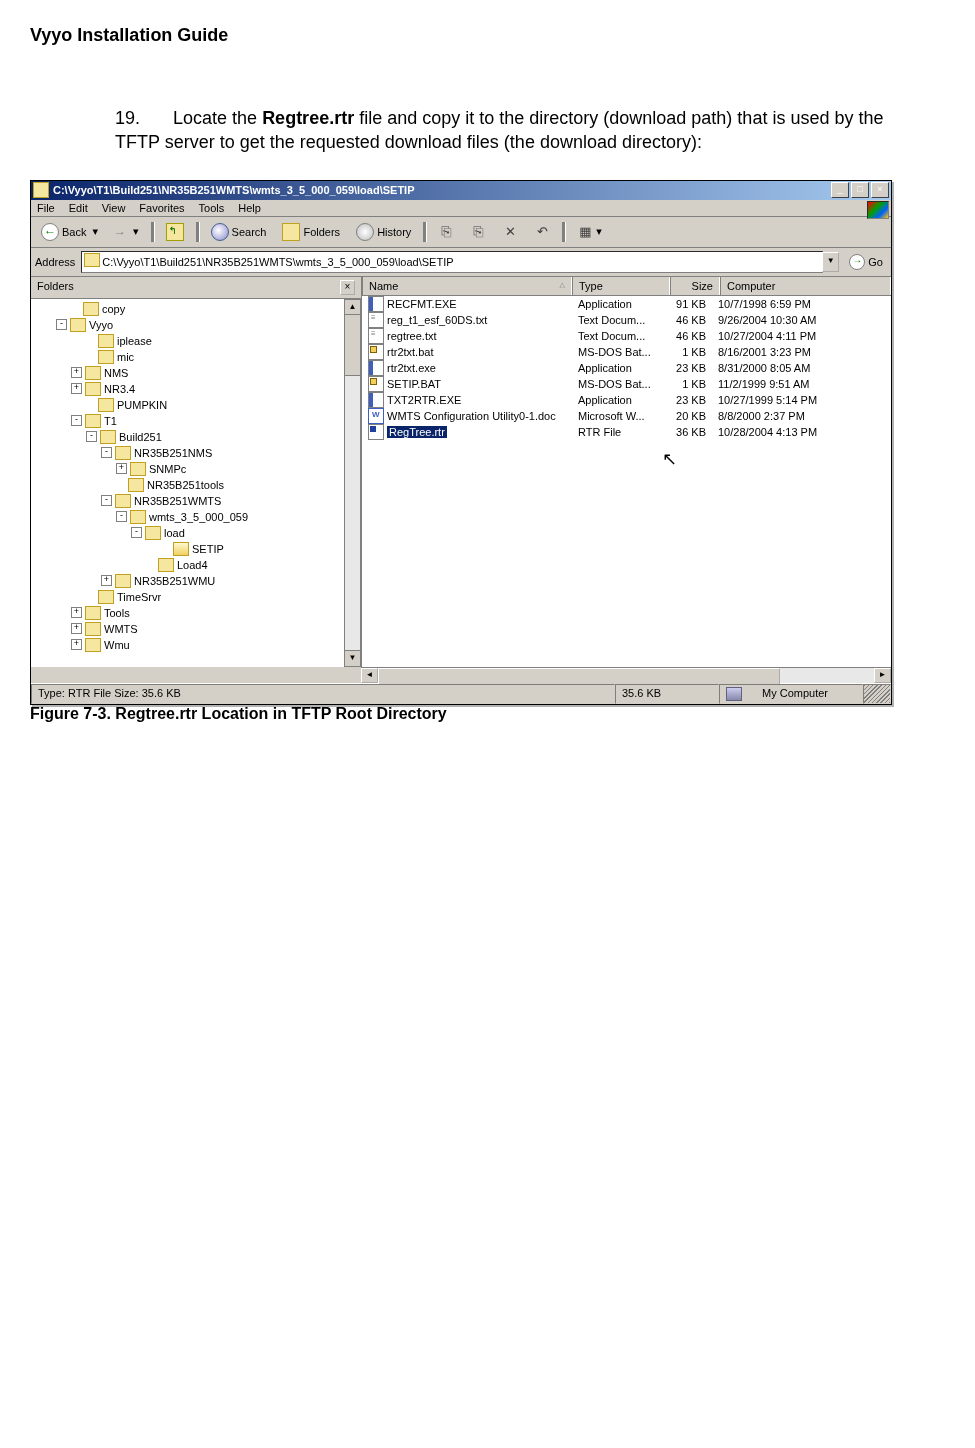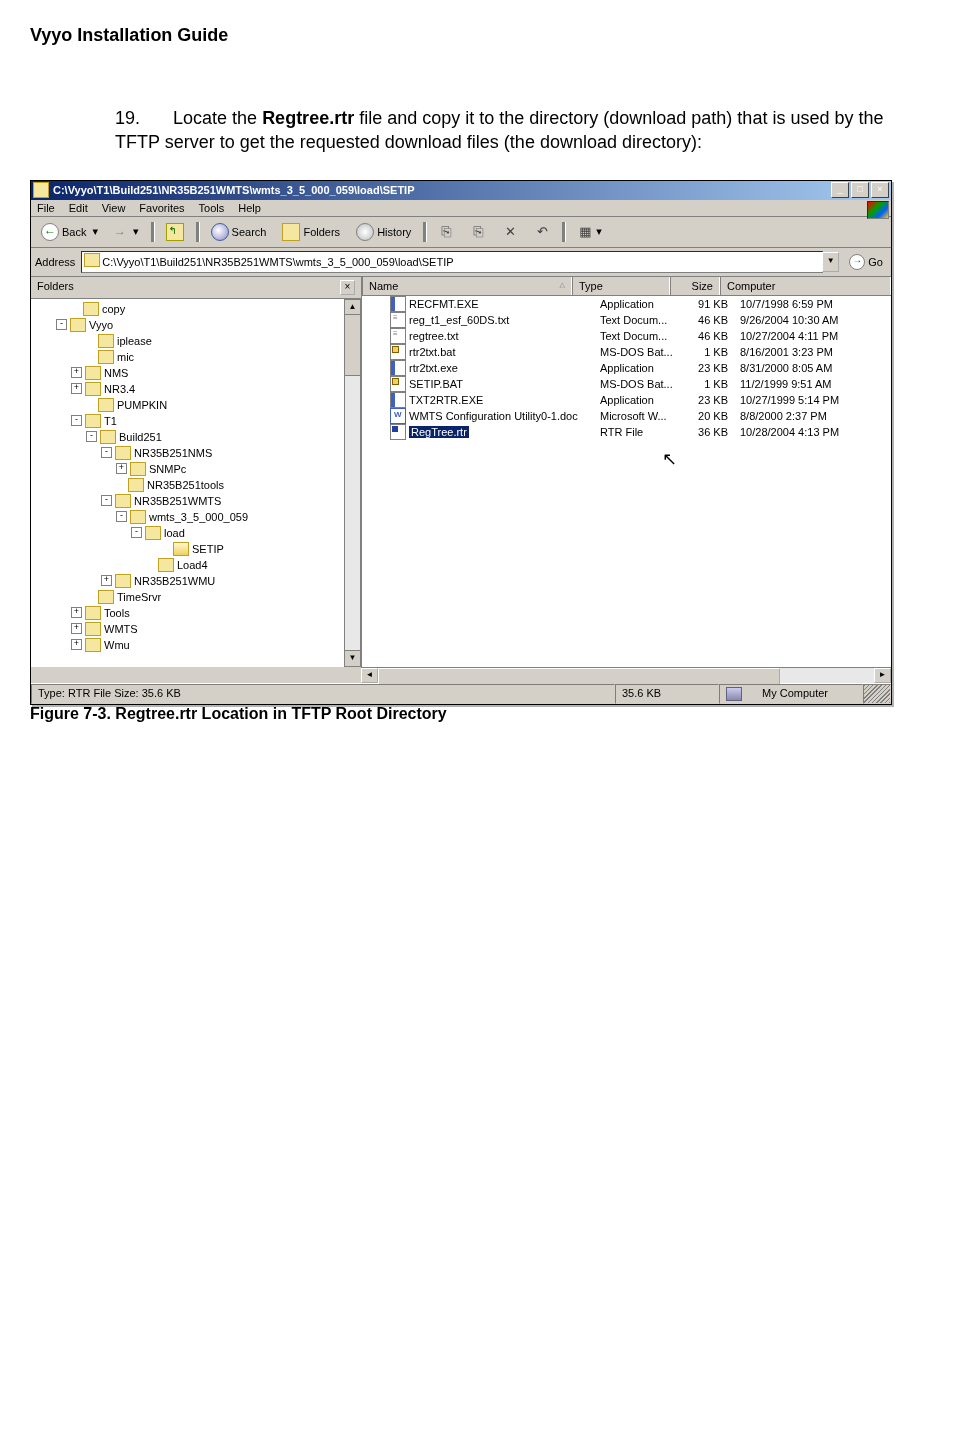--- a/index.html
+++ b/index.html
@@ -60,21 +60,21 @@
 
   .files-pane { flex:1; display:flex; flex-direction:column; position:relative; }
   .cols { display:flex; background:#d4d0c8; border-bottom:1px solid #808080; font-size:11px; }
   .col { padding:3px 6px; border-right:1px solid #fff; border-left:1px solid #808080; box-sizing:border-box; }
   .col.name { width:210px; position:relative; }
   .col.name .arr { position:absolute; right:6px; top:4px; font-size:7px; color:#808080; }
   .col.type { width:98px; } .col.size { width:50px; text-align:right; } .col.mod { flex:1; }
   .flist { flex:1; background:#fff; position:relative; }
   .frow { display:flex; height:16px; align-items:center; font-size:11px; }
   .frow .c { box-sizing:border-box; padding:0 6px; overflow:hidden; white-space:nowrap; }
-  .frow .c.name { width:210px; display:flex; align-items:center; gap:3px;margin-left:22px; }
+  .frow .c.name { width:210px; display:flex; align-items:center; gap:3px; }
   .frow .c.type { width:90px; } .frow .c.size { width:50px; text-align:right; } .frow .c.mod { flex:1; }
   .fic { width:14px; height:14px; flex:none; }
   .fic.exe { background:#fff; border:1px solid #808080; box-shadow:inset 4px 0 0 #4060c0; }
   .fic.txt { background:#fff; border:1px solid #808080; position:relative; }
   .fic.txt:before { content:"≡"; font-size:8px; color:#808080; position:absolute; left:2px; top:0; }
   .fic.bat { background:#fff; border:1px solid #808080; position:relative; }
   .fic.bat:before { content:""; position:absolute; left:1px; top:1px; width:5px; height:5px; background:#f0d060; border:1px solid #806000; }
   .fic.doc { background:#fff; border:1px solid #4060c0; position:relative; }
   .fic.doc:before { content:"W"; color:#4060c0; font-size:8px; font-weight:bold; position:absolute; left:3px; top:1px; }
   .fic.rtr { background:#fff; border:1px solid #808080; position:relative; }

